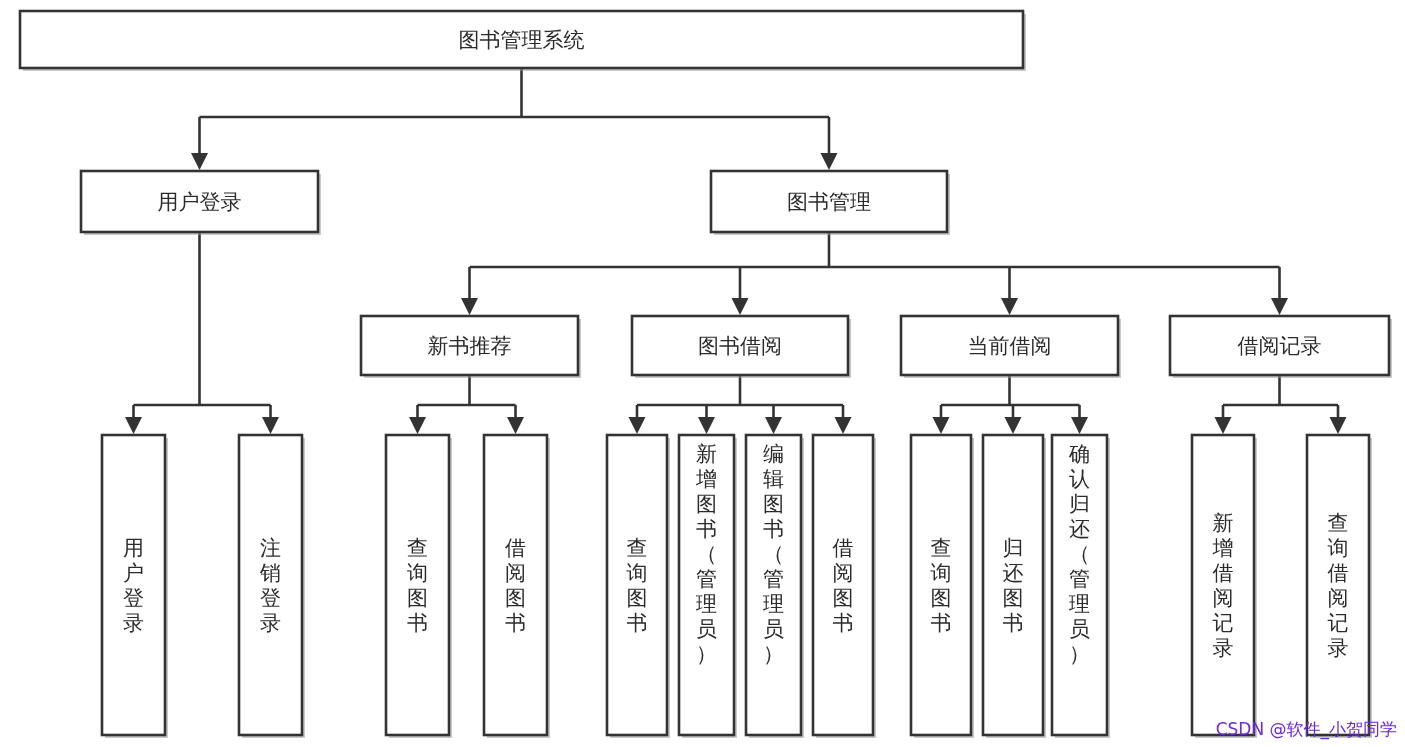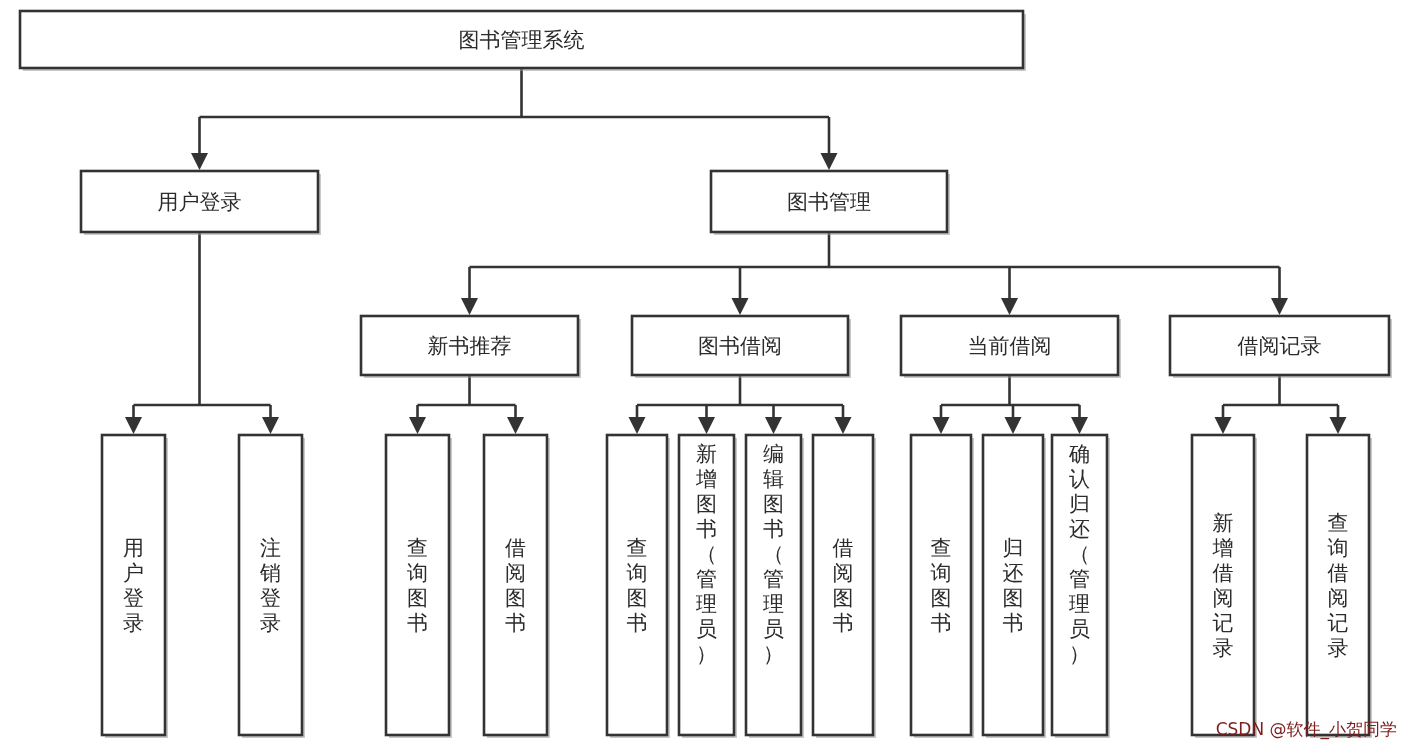--- a/index.html
+++ b/index.html
@@ -56,21 +56,21 @@
     font-size: 21px;
     fill: #2b2b2b;
     text-anchor: middle;
   }
   .watermark {
     position: absolute;
     right: 8px;
     bottom: 6px;
     font-family: "DejaVu Sans", "Liberation Sans", sans-serif;
     font-size: 17px;
-    color: #7f1d1d;
+    color: #6d28d9;
     white-space: nowrap;
     user-select: none;
   }
 </style>
 </head>
 <body>
 
 <div id="diagram-root">
   <svg class="flow" viewBox="0 0 1405 747" xmlns="http://www.w3.org/2000/svg">
     <g id="connectors">

